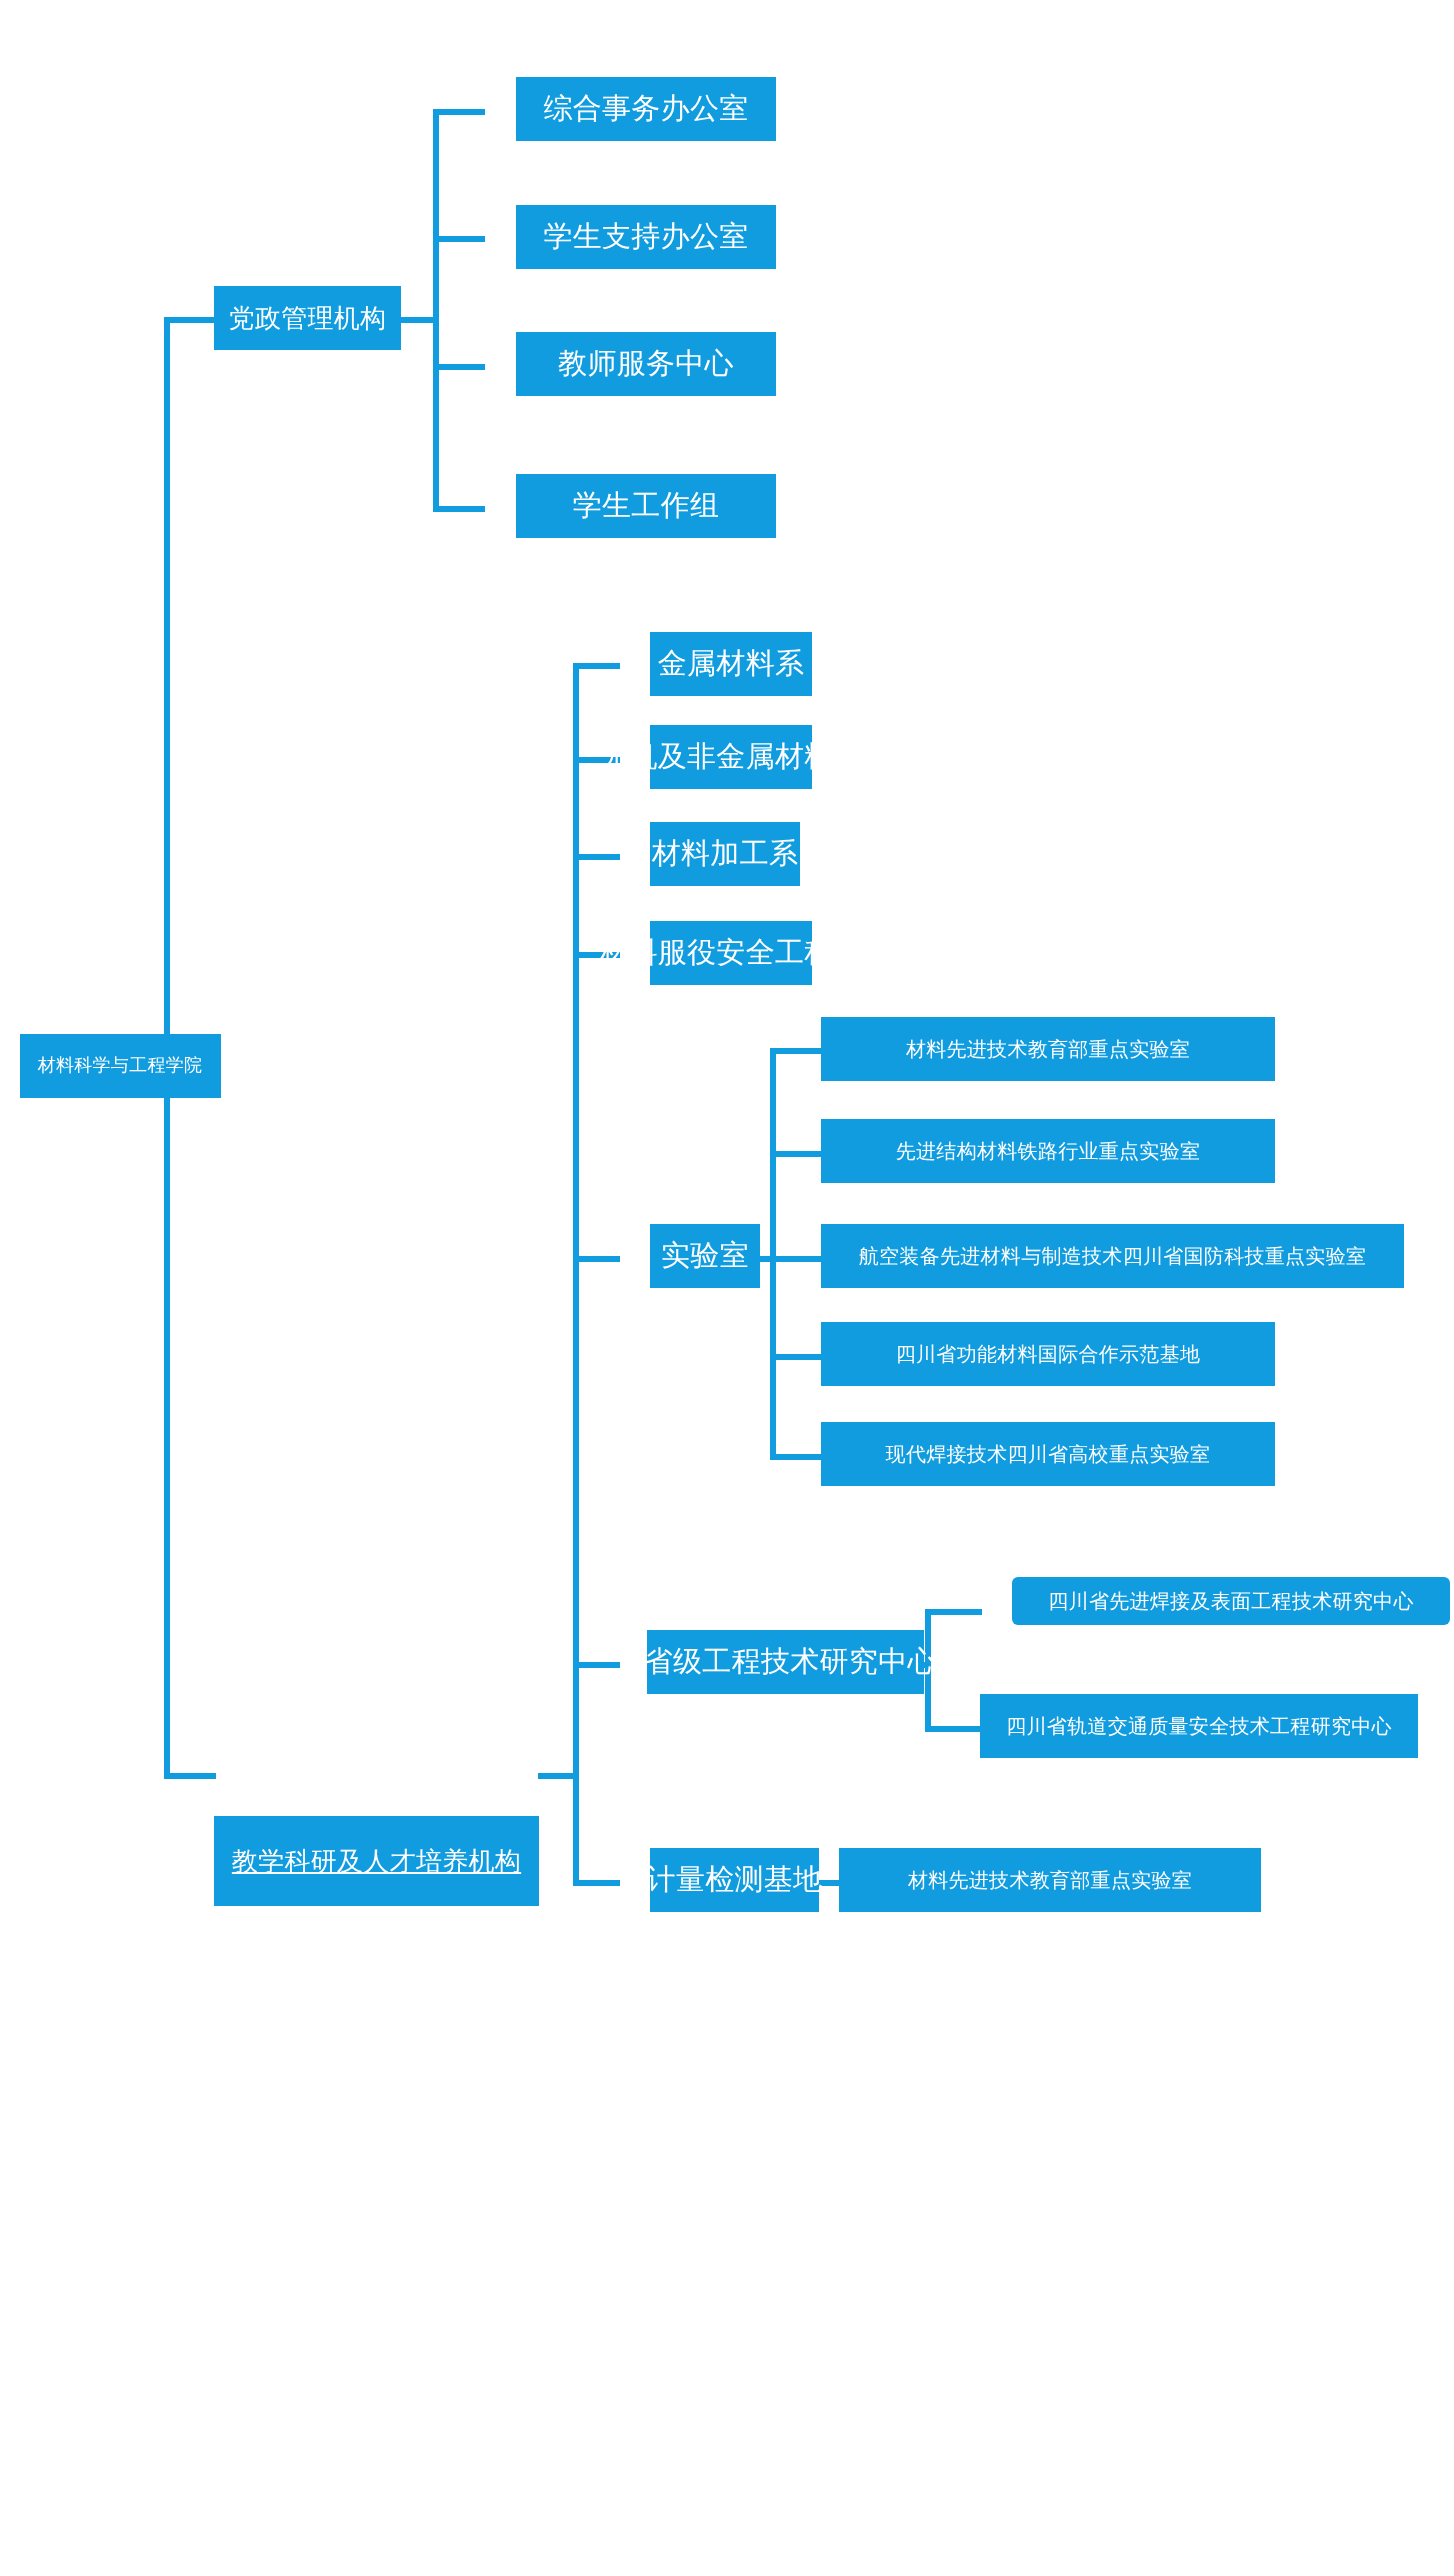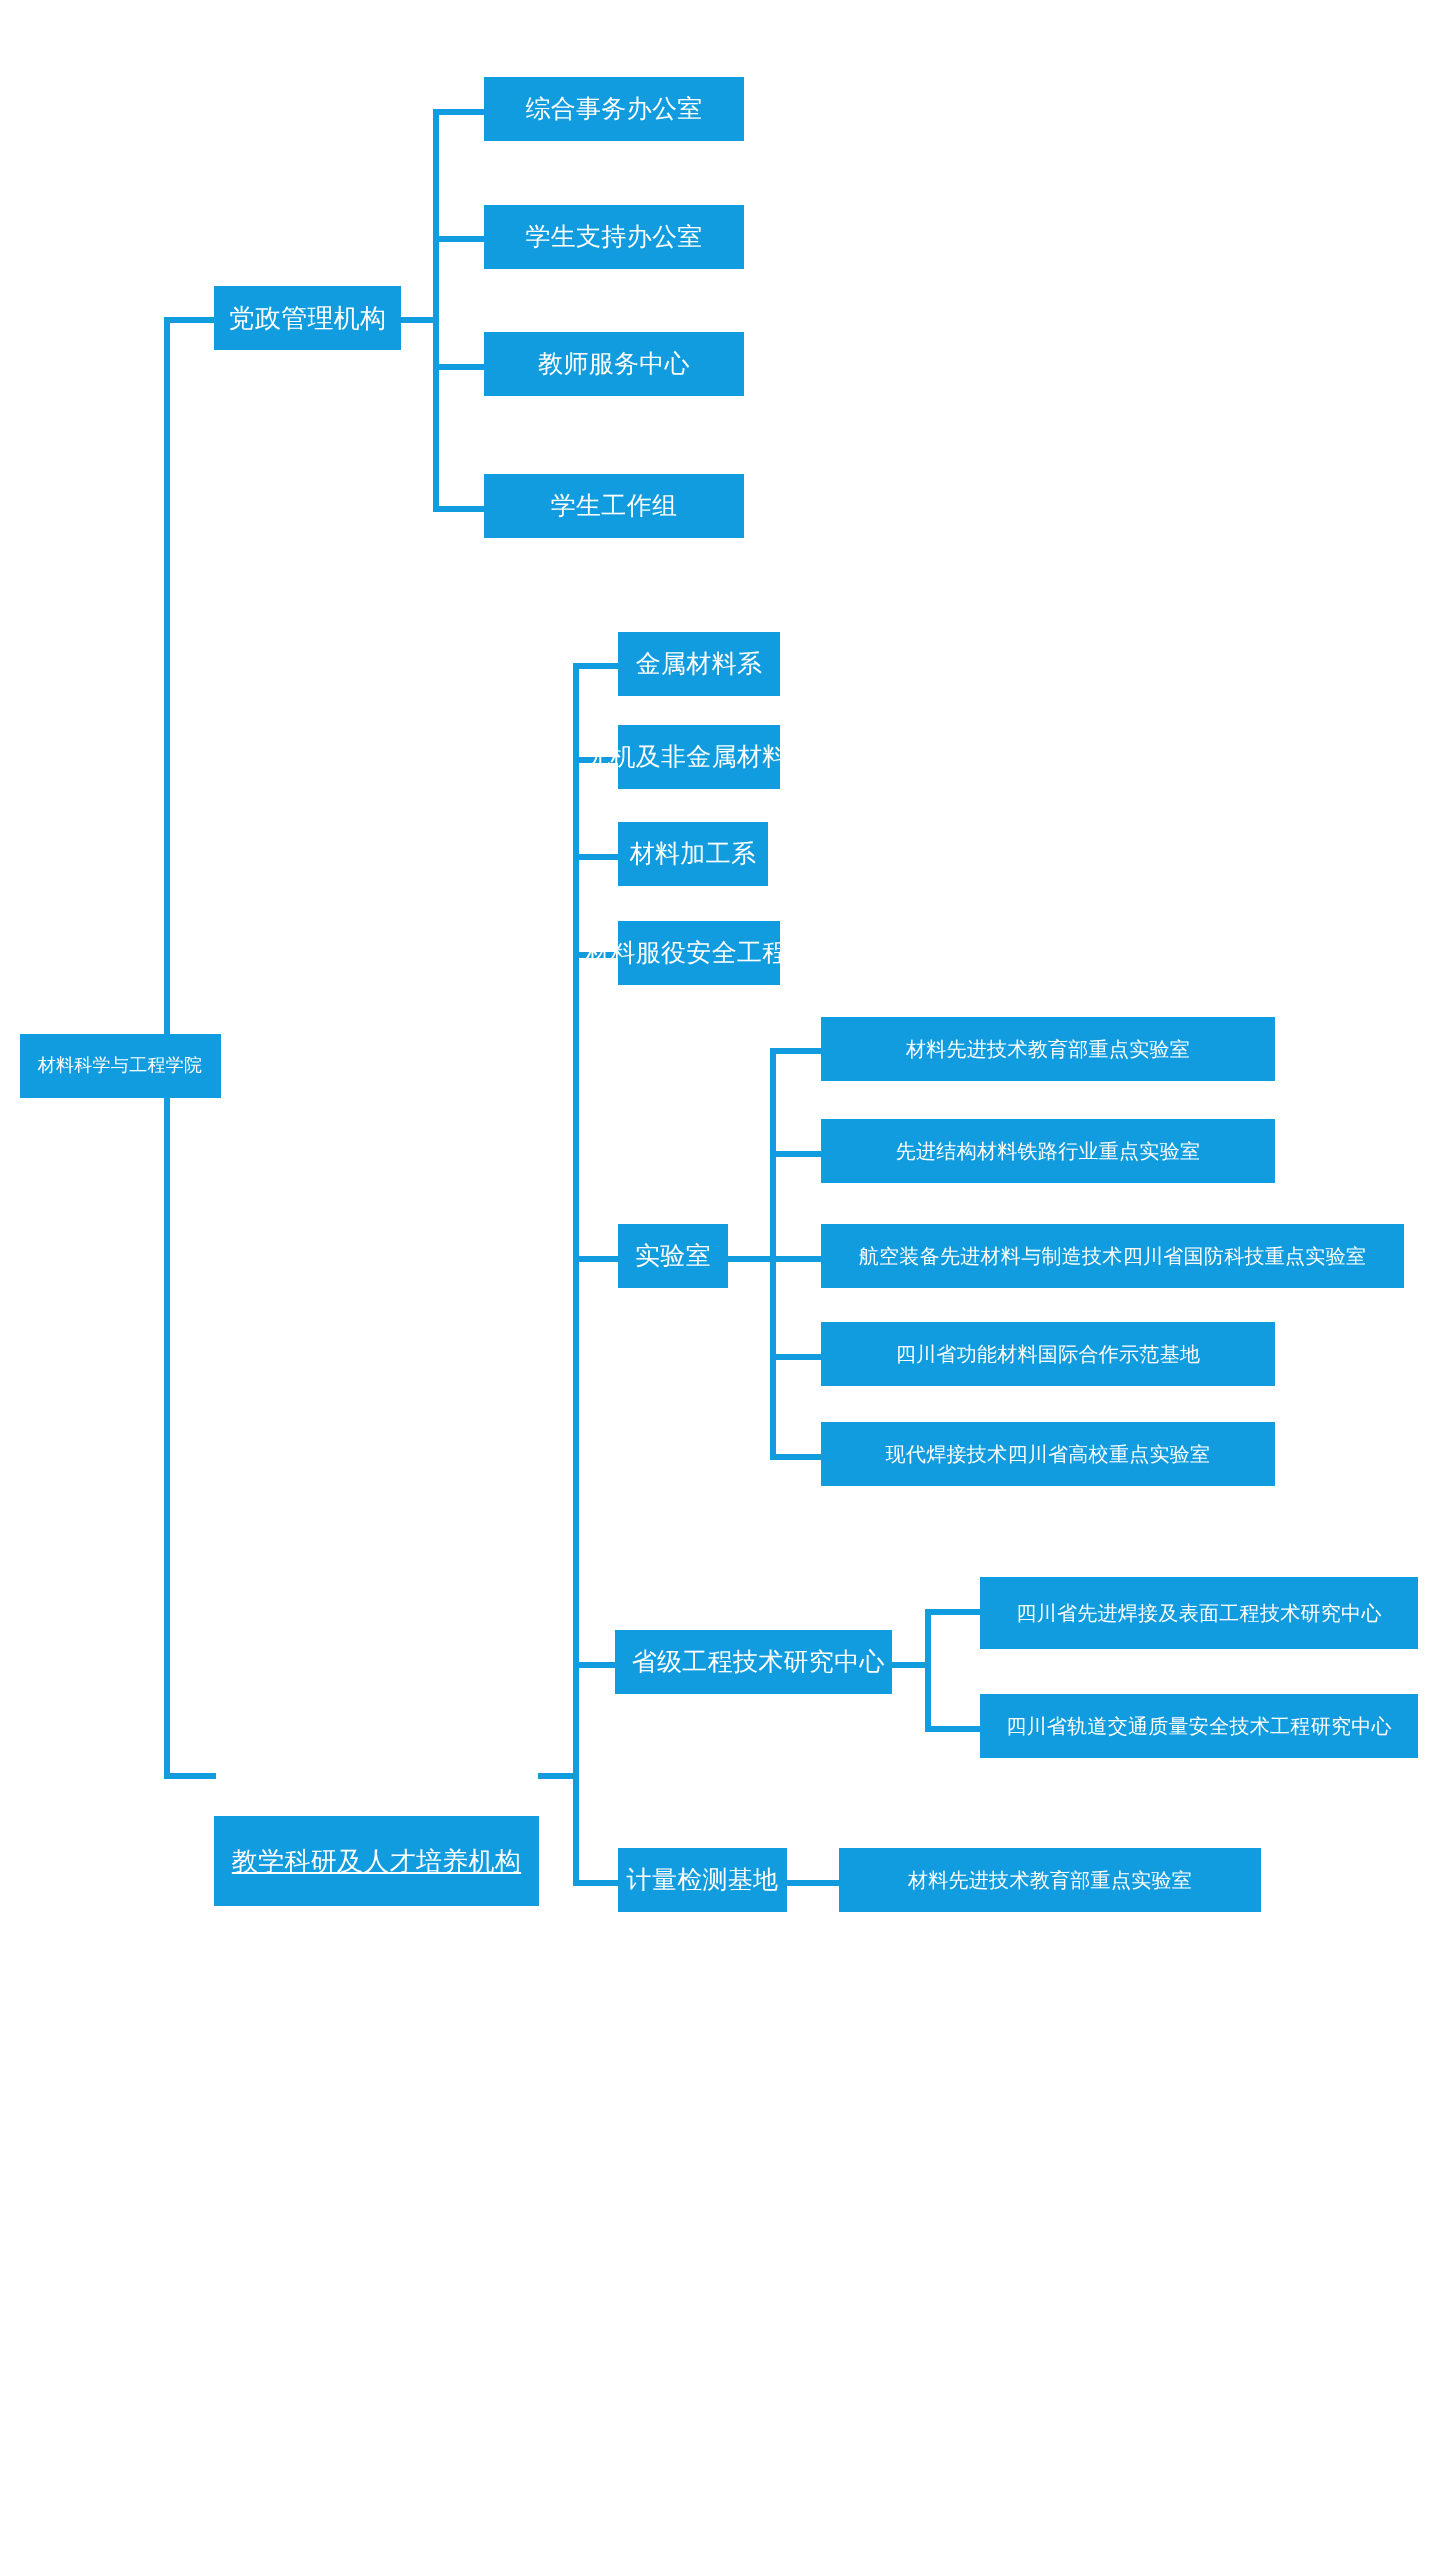--- a/index.html
+++ b/index.html
@@ -25,21 +25,21 @@
     justify-content: center;
     text-align: center;
     box-sizing: border-box;
     line-height: 1.1;
     padding: 0 6.5px;
     white-space: nowrap;
     letter-spacing: 0.3px;
   }
   .node.root    { font-size: 18px; margin-top: 24px; }
   .node.l1      { font-size: 26px; }
-  .node.l2      { font-size: 25px; }
+  .node.l2      { font-size: 29px; margin-left: 32px; }
   .node.l3      { font-size: 20px; }
   .connector {
     position: absolute;
     background: #109cdf;
   }
   .h-line { height: 5.8px; }
   .v-line { width: 5.8px; }
 </style>
 </head>
 <body>
@@ -107,20 +107,20 @@
   <div class="node l2" style="left:618px; top:1224px; width:110px; height:64px;">实验室</div>
 
   <div class="node l3" style="left:821px; top:1017px; width:454px; height:64px;">材料先进技术教育部重点实验室</div>
   <div class="node l3" style="left:821px; top:1119px; width:454px; height:64px;">先进结构材料铁路行业重点实验室</div>
   <div class="node l3" style="left:821px; top:1224px; width:583px; height:64px;">航空装备先进材料与制造技术四川省国防科技重点实验室</div>
   <div class="node l3" style="left:821px; top:1322px; width:454px; height:64px;">四川省功能材料国际合作示范基地</div>
   <div class="node l3" style="left:821px; top:1422px; width:454px; height:64px;">现代焊接技术四川省高校重点实验室</div>
 
   <div class="node l2" style="left:615px; top:1630px; width:277px; height:64px;padding-left:16px;">省级工程技术研究中心</div>
 
-  <div class="node l3" style="left:980px; top:1577px; width:438px; height:72px;">四川省先进焊接及表面工程技术研究中心</div>
+  <div class="node l3" style="left:1012px; top:1577px; width:438px; height:48px;border-radius:6px;">四川省先进焊接及表面工程技术研究中心</div>
   <div class="node l3" style="left:980px; top:1694px; width:438px; height:64px;">四川省轨道交通质量安全技术工程研究中心</div>
 
   <div class="node l2" style="left:618px; top:1848px; width:169px; height:64px;">计量检测基地</div>
   <div class="node l3" style="left:839px; top:1848px; width:422px; height:64px;">材料先进技术教育部重点实验室</div>
 
 </div>
 
 
 </body></html>

